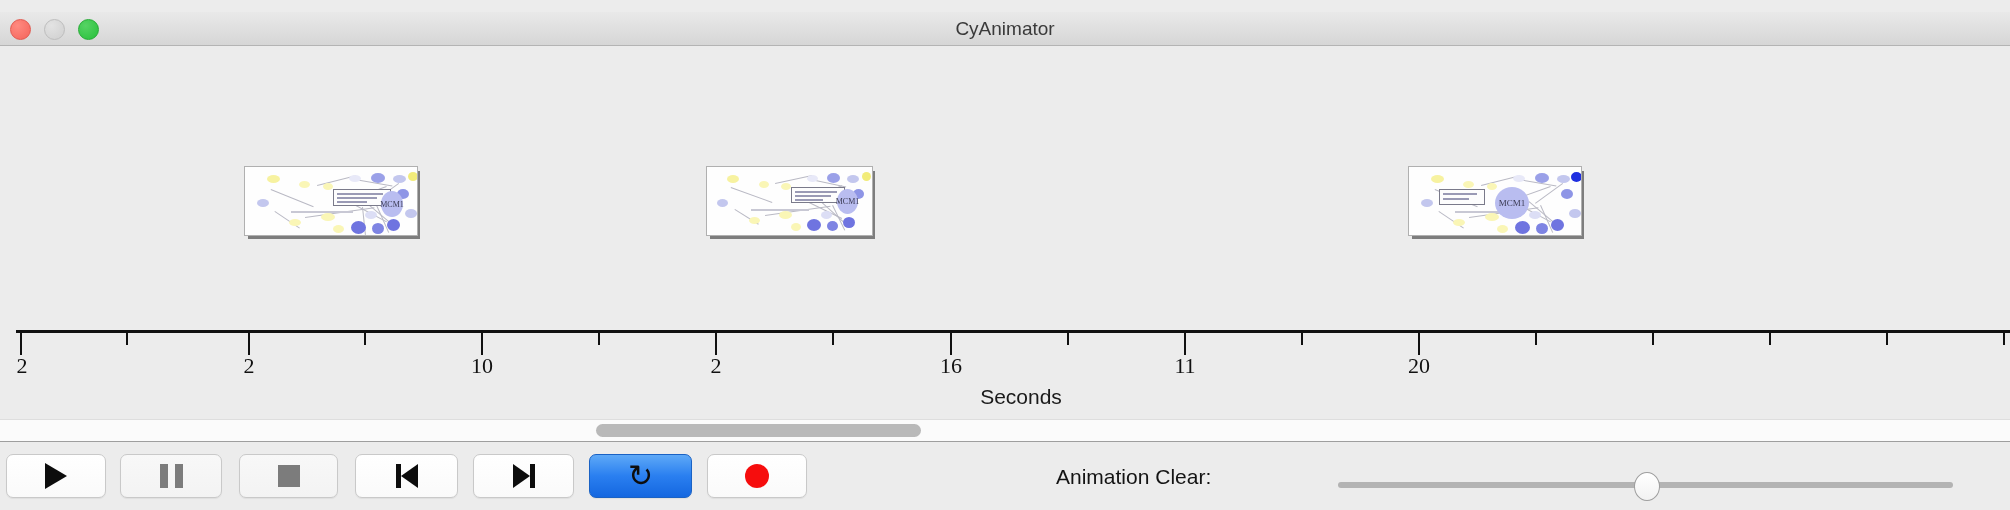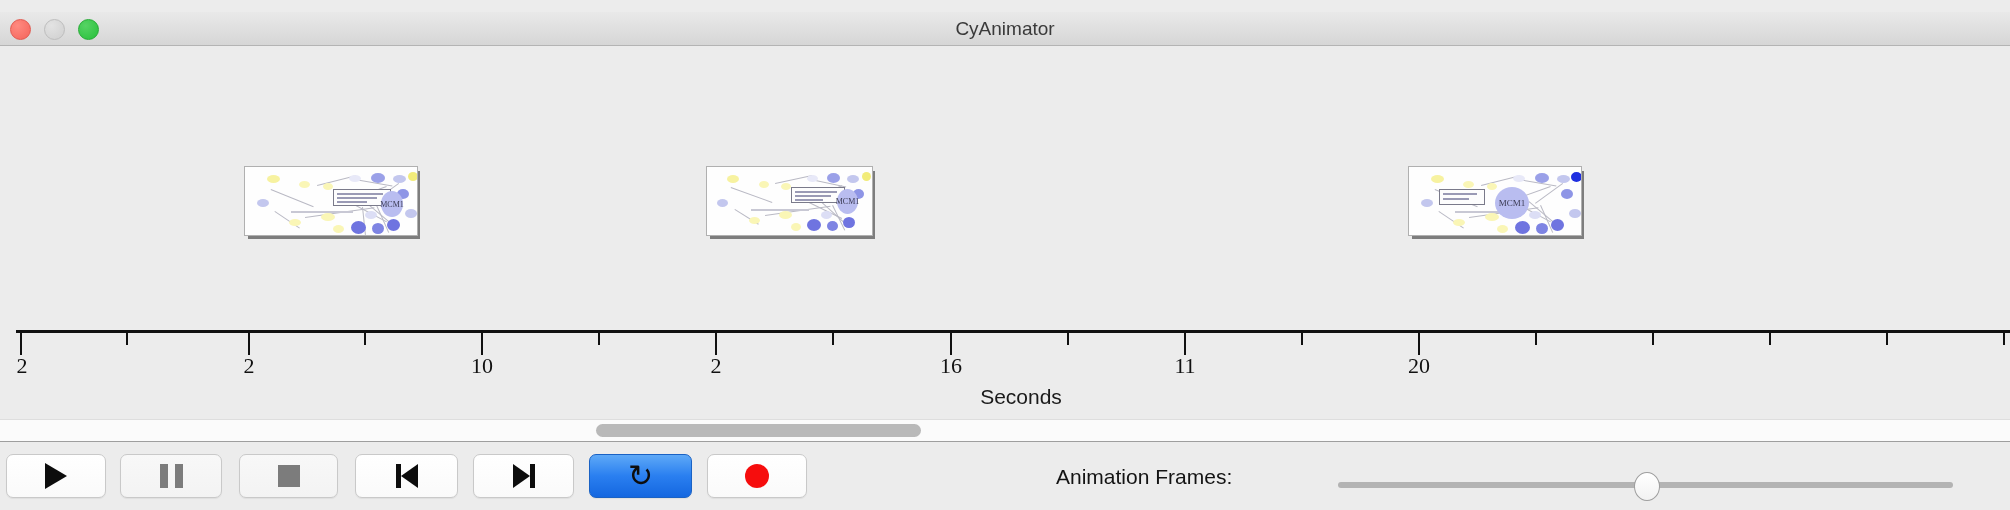--- a/index.html
+++ b/index.html
@@ -340,18 +340,18 @@
           <span class="bar"></span>
         </span>
     </div>
     <div class="tbtn active" id="loop-btn">
       <span class="ico-loop">↻</span>
     </div>
     <div class="tbtn" id="rec-btn">
       <span class="ico-rec"></span>
     </div>
 
-    <div class="speed-label">Animation Frames:</div>
+    <div class="speed-label">Animation Clear:</div>
     <div class="slider-track"></div>
     <div class="slider-thumb"></div>
   </div>
 
 </div>
 
 </body></html>

